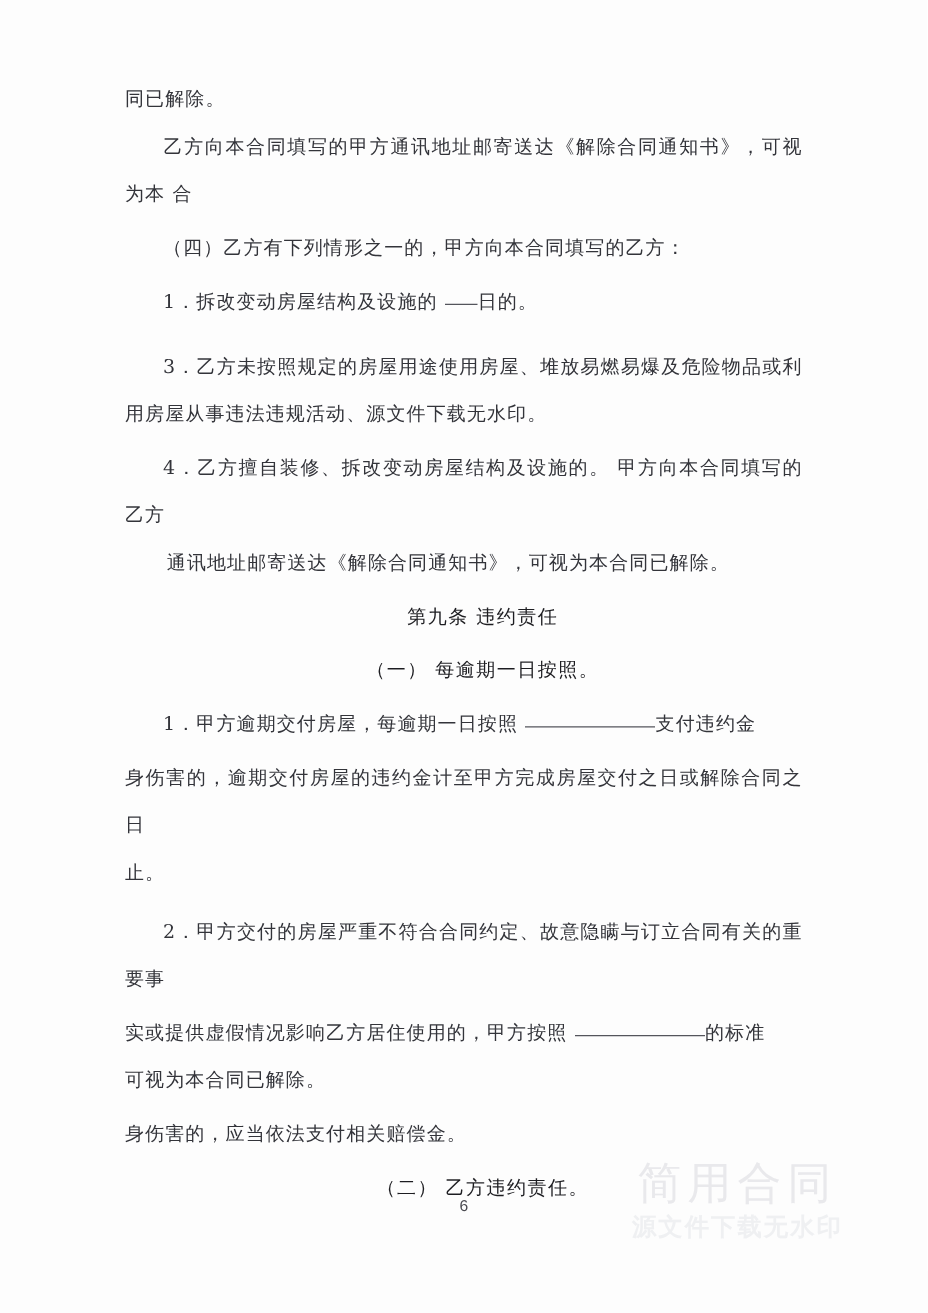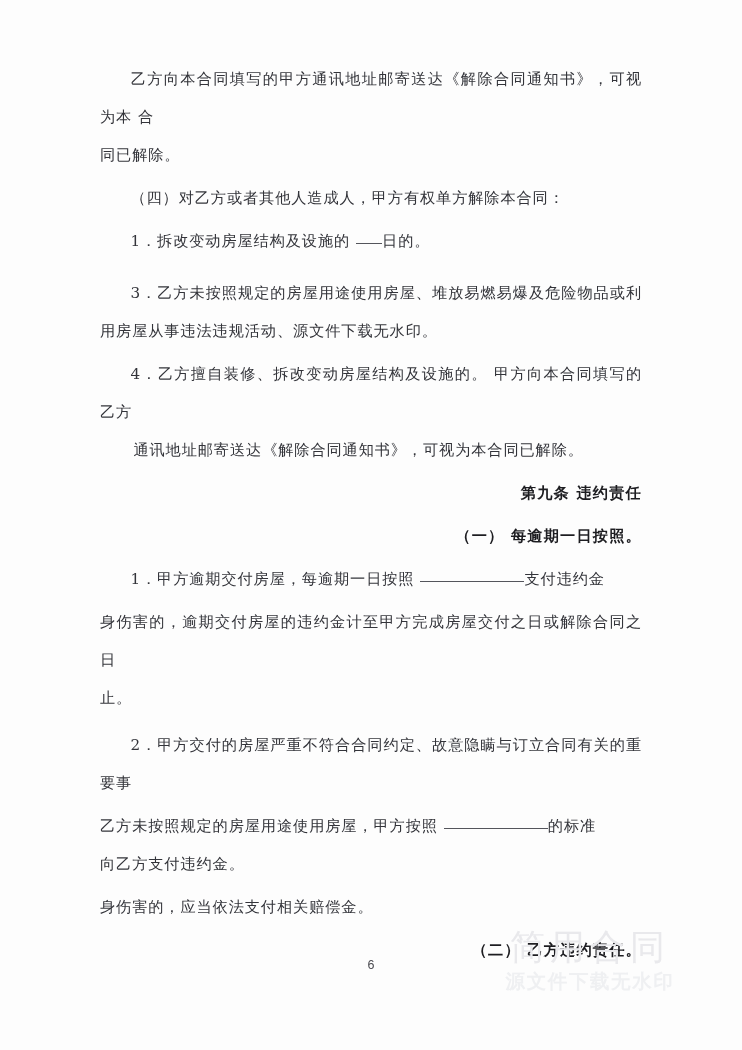--- a/index.html
+++ b/index.html
@@ -32,24 +32,24 @@
     text-justify: inter-character;
     color: #33343a;
     word-break: break-all;
   }
   .p.indent { text-indent: 2em; }
   .p.hang {
     padding-left: 2.2em;
     text-indent: 0;
   }
   .p.bold {
-    font-weight: bold;
+    font-weight: normal;
     color: #1d1d21;
     letter-spacing: 1.2px;
-    text-align: right;
+    text-align: center;
   }
   .gap-sm { height: 5px; }
   .gap-md { height: 9px; }
 
   
   .blank {
     display: inline-block;
     border-bottom: 1.4px solid #54555c;
     vertical-align: 2px;
     height: 13px;
@@ -99,26 +99,26 @@
     white-space: nowrap;
   }
 </style>
 </head>
 <body>
 
 <div class="page">
 
   <div class="content">
 
+    <p class="p"><span>同已解除。</span></p>
     <p class="p"><span class="indent-holder" style="display:inline-block;width:2em"></span><span>乙方向本合同填写的甲方通讯地址邮寄送达《解除合同通知书》，可视为本 合</span></p>
-    <p class="p"><span>同已解除。</span></p>
 
     <div class="gap-sm"></div>
 
-    <p class="p indent">（四）对乙方或者其他人造成人，甲方有权单方解除本合同：</p>
+    <p class="p indent">（四）乙方有下列情形之一的，甲方向本合同填写的乙方：</p>
 
     <div class="gap-sm"></div>
 
     <p class="p indent"><span>1．</span><span>拆改变动房屋结构及设施的</span><span class="sp"></span><span class="blank short"></span><span>日的。</span></p>
 
     <div class="gap-sm"></div>
 
 
     <div class="gap-md"></div>
 
@@ -141,22 +141,22 @@
 
     <p class="p indent"><span>1．</span><span>甲方逾期交付房屋，每逾期一日按照</span><span class="sp"></span><span class="blank long"></span><span>支付违约金</span></p>
     <div class="gap-sm"></div>
     <p class="p">身伤害的，逾期交付房屋的违约金计至甲方完成房屋交付之日或解除合同之日</p>
     <p class="p">止。</p>
 
     <div class="gap-md"></div>
 
     <p class="p indent"><span>2．</span><span>甲方交付的房屋严重不符合合同约定、故意隐瞒与订立合同有关的重要事</span></p>
     <div class="gap-sm"></div>
-    <p class="p"><span>乙方未按照规定的房屋用途使用房屋，甲方按照</span><span class="sp"></span><span class="blank long"></span><span>的标准</span></p>
-    <p class="p">向乙方支付违约金。</p>
+    <p class="p"><span>实或提供虚假情况影响乙方居住使用的，甲方按照</span><span class="sp"></span><span class="blank long"></span><span>的标准</span></p>
+    <p class="p">可视为本合同已解除。</p>
 
     <div class="gap-sm"></div>
 
     <p class="p">身伤害的，应当依法支付相关赔偿金。</p>
 
     <div class="gap-sm"></div>
 
     <p class="p bold indent">（二） 乙方违约责任。</p>
 
   </div>

